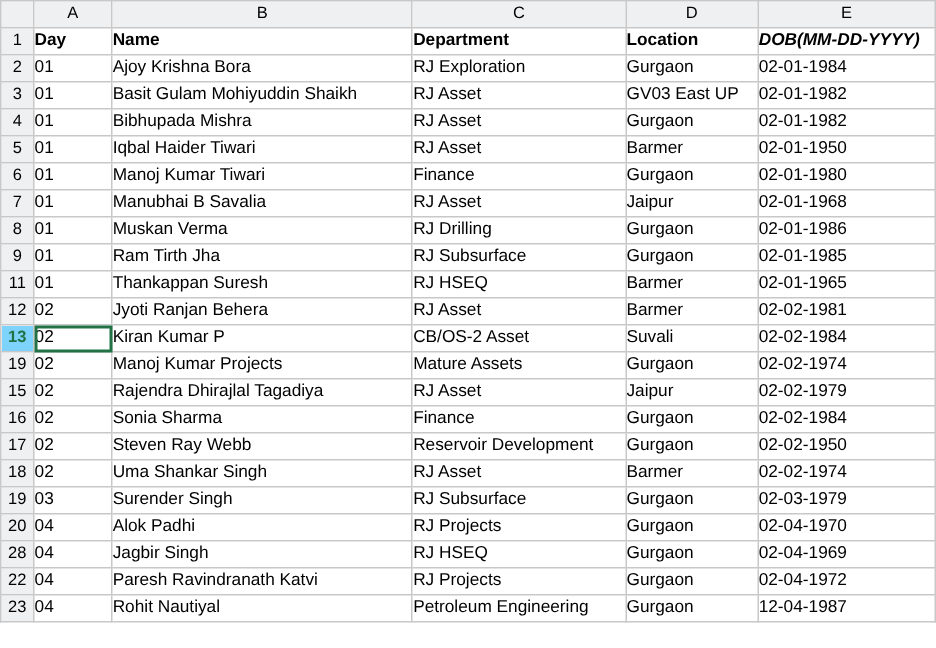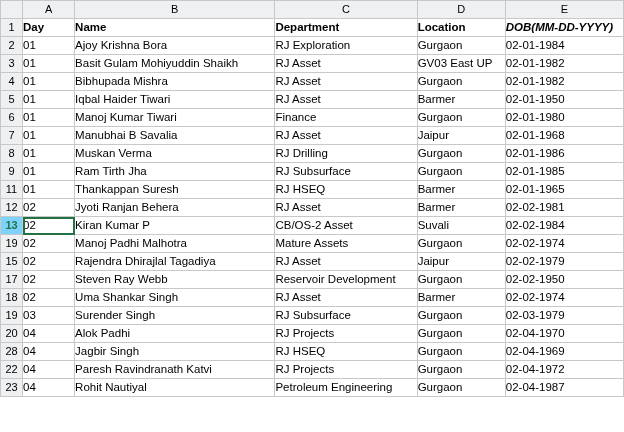--- a/index.html
+++ b/index.html
@@ -194,32 +194,40 @@
           <td class="rowhead active">13</td>
           <td class="cell sel-cell">02</td>
           <td class="cell">Kiran Kumar P</td>
           <td class="cell">CB/OS-2 Asset</td>
           <td class="cell">Suvali</td>
           <td class="cell">02-02-1984</td>
         </tr>
         <tr>
           <td class="rowhead">19</td>
           <td class="cell">02</td>
-          <td class="cell">Manoj Padhi Malhotra</td>
+          <td class="cell">Manoj Kumar Projects</td>
           <td class="cell">Mature Assets</td>
           <td class="cell">Gurgaon</td>
           <td class="cell">02-02-1974</td>
         </tr>
         <tr>
           <td class="rowhead">15</td>
           <td class="cell">02</td>
           <td class="cell">Rajendra Dhirajlal Tagadiya</td>
           <td class="cell">RJ Asset</td>
           <td class="cell">Jaipur</td>
           <td class="cell">02-02-1979</td>
+        </tr>
+        <tr>
+          <td class="rowhead">16</td>
+          <td class="cell">02</td>
+          <td class="cell">Sonia Sharma</td>
+          <td class="cell">Finance</td>
+          <td class="cell">Gurgaon</td>
+          <td class="cell">02-02-1984</td>
         </tr>
         <tr>
           <td class="rowhead">17</td>
           <td class="cell">02</td>
           <td class="cell">Steven Ray Webb</td>
           <td class="cell">Reservoir Development</td>
           <td class="cell">Gurgaon</td>
           <td class="cell">02-02-1950</td>
         </tr>
         <tr>
@@ -261,17 +269,17 @@
           <td class="cell">RJ Projects</td>
           <td class="cell">Gurgaon</td>
           <td class="cell">02-04-1972</td>
         </tr>
         <tr>
           <td class="rowhead">23</td>
           <td class="cell">04</td>
           <td class="cell">Rohit Nautiyal</td>
           <td class="cell">Petroleum Engineering</td>
           <td class="cell">Gurgaon</td>
-          <td class="cell">02-04-1987</td>
+          <td class="cell">12-04-1987</td>
         </tr>
       </tbody>
   </table>
 </div>
 
 </body></html>

